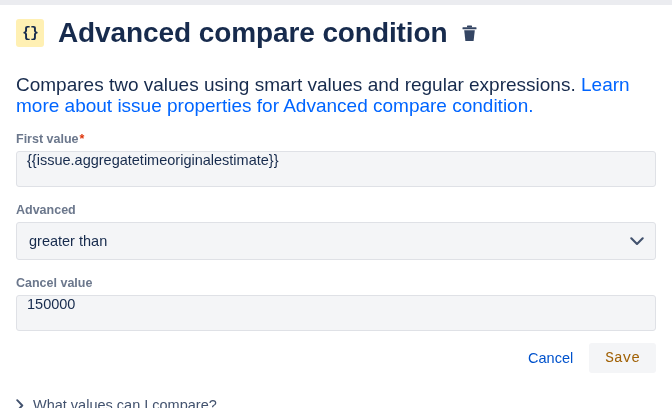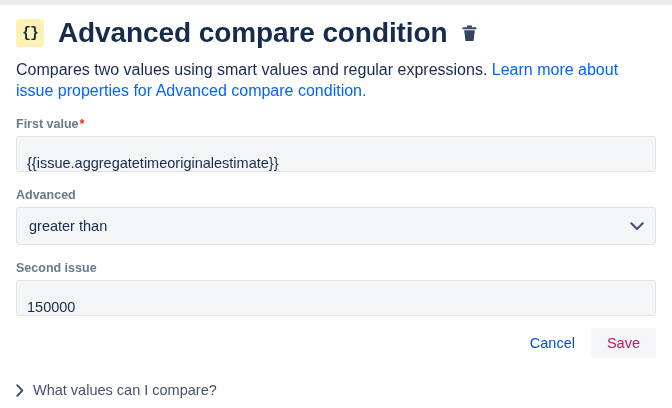--- a/index.html
+++ b/index.html
@@ -64,22 +64,22 @@
     margin-left: 13px;
     width: 18px;
     height: 20px;
     display: flex;
     align-items: center;
     justify-content: center;
     cursor: pointer;
   }
   
   .description {
-    margin-top: 9px;
-    font-size: 16px;
+    margin-top: 24px;
+    font-size: 19px;
     line-height: 21px;
     color: #172b4d;
     max-width: 645px;
   }
   .description .link {
     color: #0065ff;
     text-decoration: none;
     cursor: pointer;
   }
   
@@ -98,21 +98,21 @@
     width: 640px;
     height: 36px;
     background: #f4f5f7;
     border: 1px solid #dfe1e6;
     border-radius: 3px;
     padding: 0 10px;
     font-family: "Liberation Sans", sans-serif;
     font-size: 14.5px;
     color: #172b4d;
     display: flex;
-    align-items: flex-end;
+    align-items: flex-start;
     outline: none;
   }
   .select-wrap {
     position: relative;
     width: 640px;
     height: 38px;
   }
   .select-box {
     box-sizing: border-box;
     width: 640px;
@@ -147,27 +147,27 @@
     color: #0052cc;
     background: transparent;
     border: none;
     padding: 7px 6px;
     cursor: pointer;
     font-family: "Liberation Sans", sans-serif;
   }
   .save-btn {
     margin-left: 10px;
     font-size: 14.5px;
-    color: #be185d;
+    color: #a16207;
     background: #f4f5f7;
     border: none;
     border-radius: 3px;
     padding: 7px 16px;
     cursor: default;
-    font-family: Liberation Sans, sans-serif;
+    font-family: Liberation Mono, monospace;
   }
   
   .expander {
     margin-top: 24px;
     display: flex;
     align-items: center;
     cursor: pointer;
   }
   .chevron-right { margin-right: 9px; display: flex; }
   .expander-label {
@@ -217,21 +217,21 @@
       </div>
       <span class="chevron-down">
         <svg width="14" height="9" viewBox="0 0 14 9" aria-hidden="true">
           <path d="M1.3 1.3 L7 7 L12.7 1.3" stroke="#42526e" stroke-width="2.1" fill="none" stroke-linecap="round" stroke-linejoin="round"></path>
         </svg>
       </span>
     </div>
   </div>
 
   <div class="field-block">
-    <label class="field-label">Second issue</label>
+    <label class="field-label">Cancel value</label>
     <div class="text-input">
       <span>150000</span>
     </div>
   </div>
 
   <div class="actions">
     <button class="cancel-btn">Cancel</button>
     <button class="save-btn">Save</button>
   </div>
 

